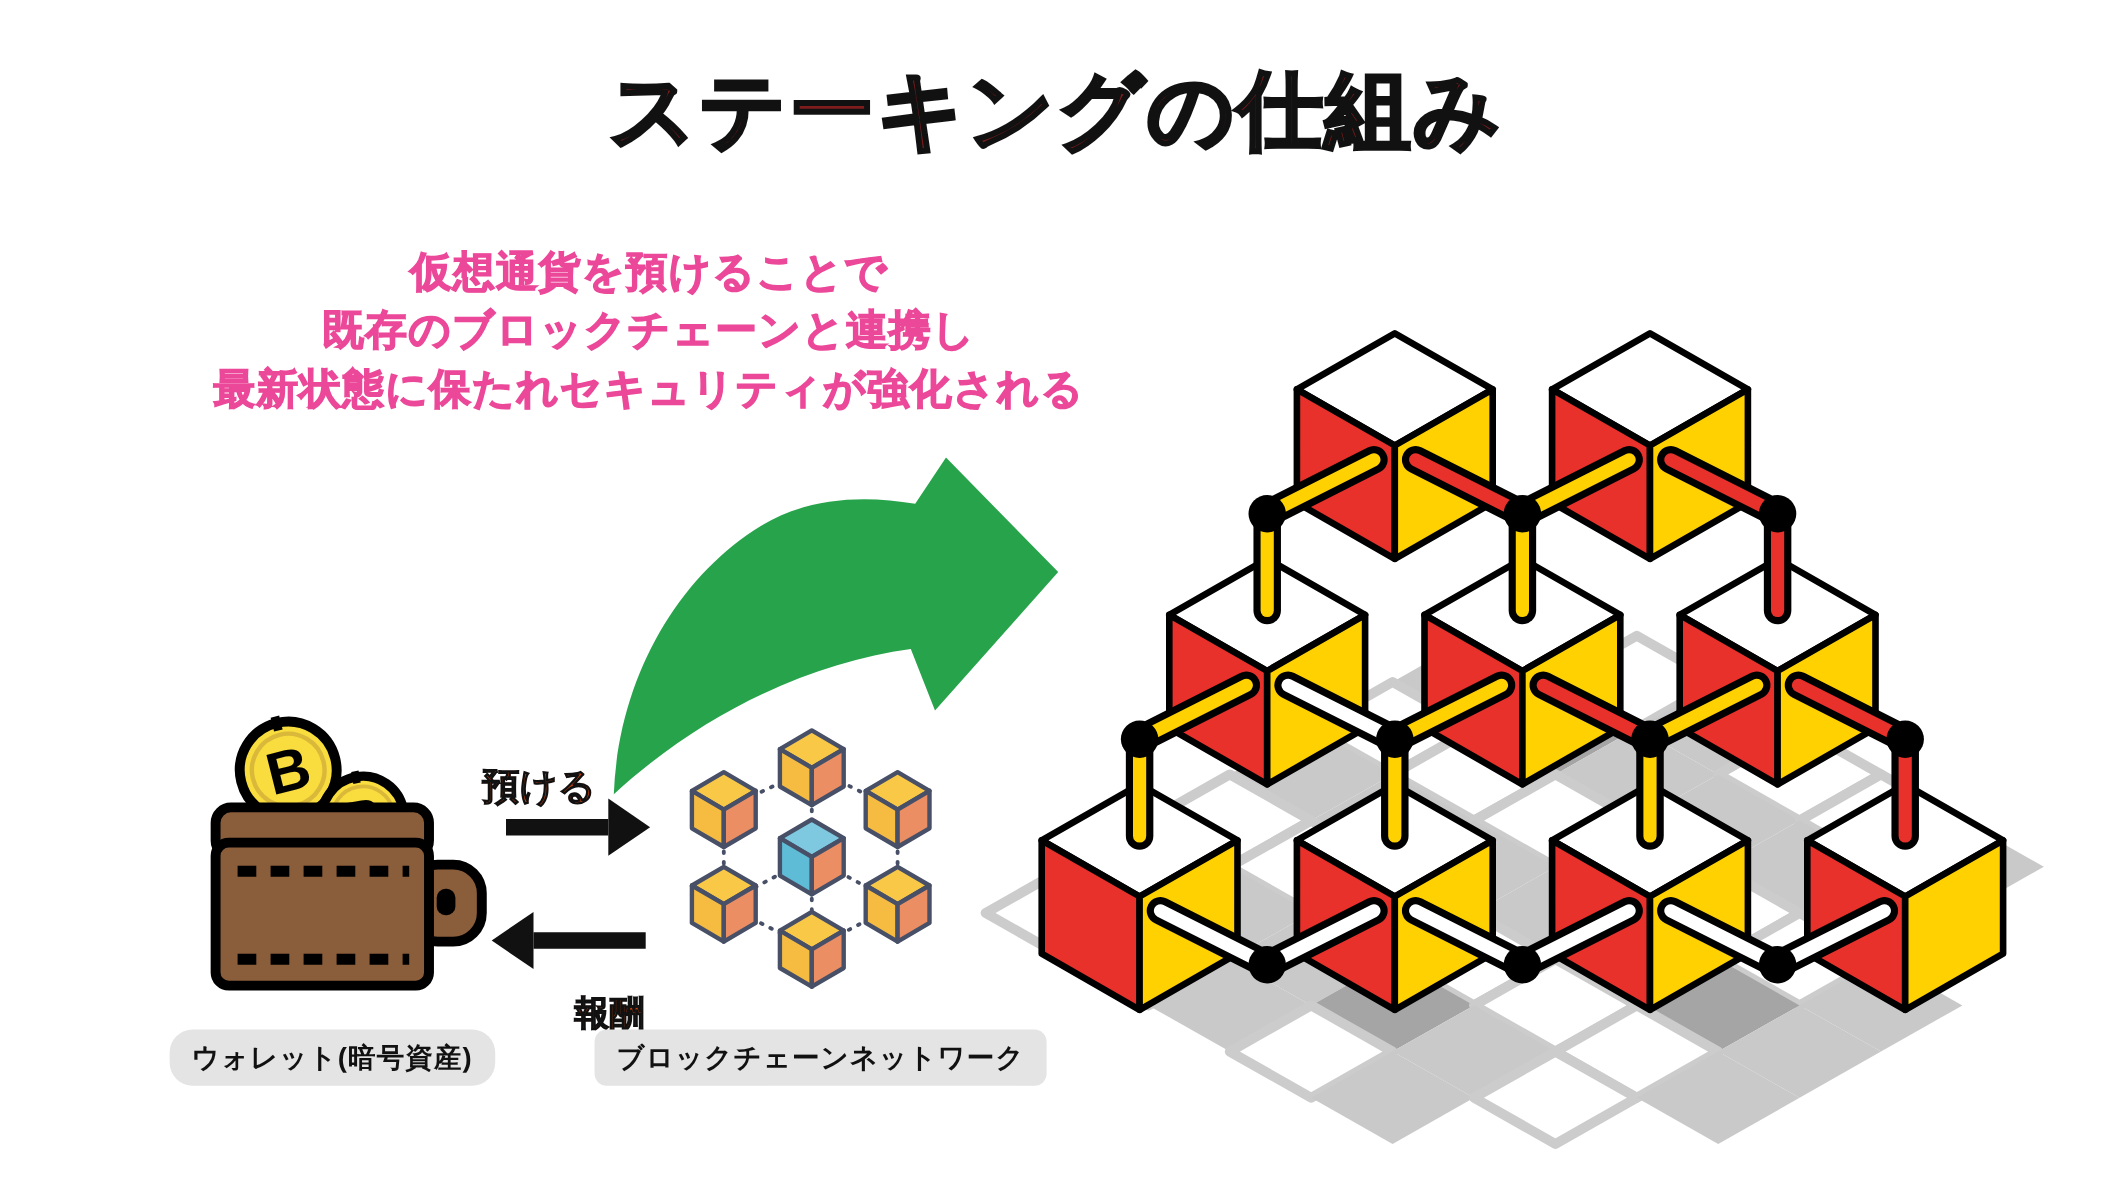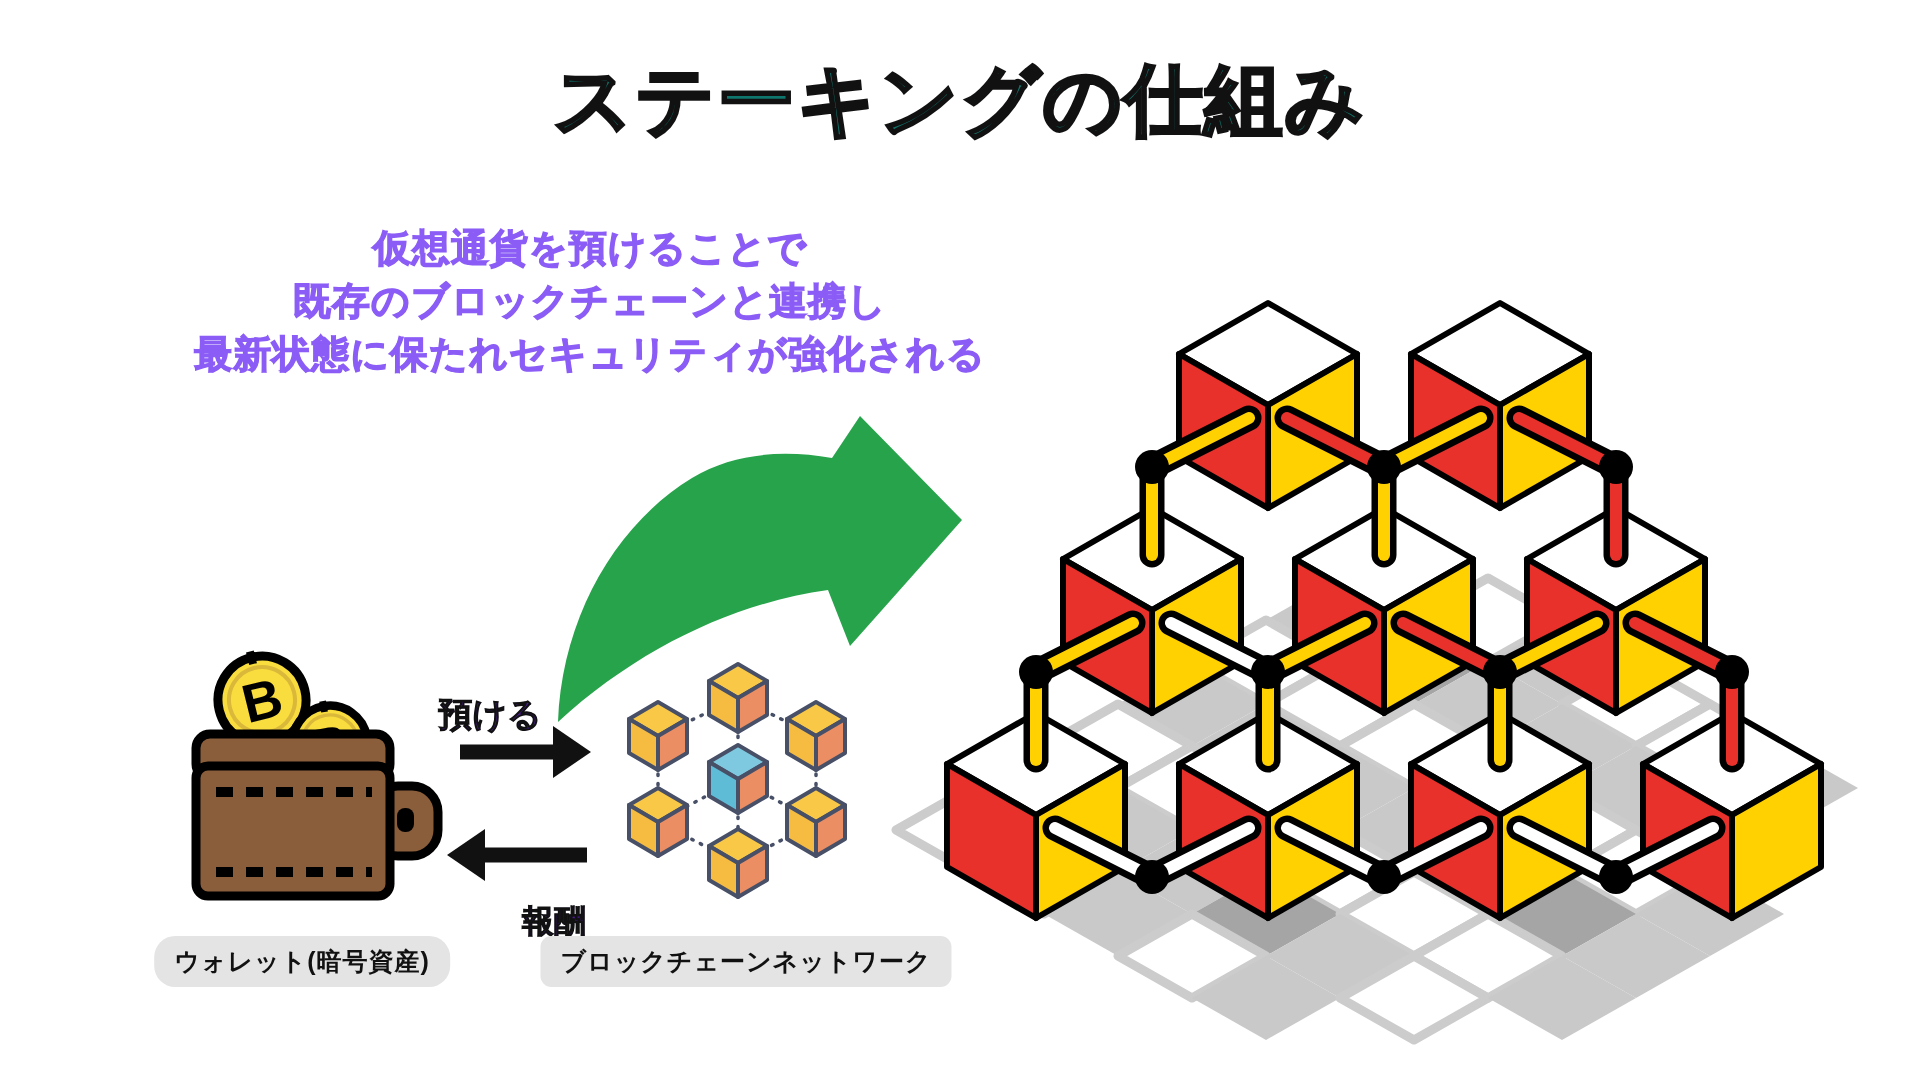--- a/index.html
+++ b/index.html
@@ -1,40 +1,40 @@
 <!DOCTYPE html>
 <html style="--cube-red: #E8312B; --cube-yellow: #FFD100; --cube-top: #FFFFFF; --outline: #000000; --rod-white: #FFFFFF; --floor-light: #C9C9C9; --floor-dark: #A5A5A6; --floor-outline: #CCCCCC; --net-outline: #485068; --net-yellow: #F9C847; --net-yellow-side: #F5BC41; --net-orange: #EC8E63; --net-blue: #7EC9DF; --net-blue-side: #5FBCD6; --wallet-brown: #8A5D3B; --coin-yellow: #F9DC3D; --coin-ring: #D9B83A; --badge-bg: #E4E4E4; --badge-text: #111111; --green: #27A44B; --arrow: #111111;"><head>
 <meta charset="utf-8">
 <style>
   html,body{margin:0;padding:0;background:#fff;}
   #stage{position:relative;width:1920px;height:1080px;background:#fff;overflow:hidden;
          font-family:"Liberation Sans","DejaVu Sans",sans-serif;}
   .abs{position:absolute;}
   #title{top:58px;left:0;width:1920px;text-align:center;font-size:78px;font-weight:900;
-         letter-spacing:2px;color:#0f766e;-webkit-text-stroke:3px #111;line-height:1.1;}
+         letter-spacing:2px;color:#7f1d1d;-webkit-text-stroke:3px #111;line-height:1.1;}
   #desc{top:222px;left:90px;width:1000px;text-align:center;font-weight:bold;font-size:38px;
         line-height:53px;-webkit-text-stroke:1.2px currentColor;letter-spacing:1px;}
-  .flow-label{font-weight:bold;color:#4c1d95;-webkit-text-stroke:1px #111;text-align:center;}
+  .flow-label{font-weight:bold;color:#c2410c;-webkit-text-stroke:1px #111;text-align:center;}
   #deposit-label{left:425px;top:692px;width:130px;font-size:34px;}
   #reward-label{left:506px;top:856px;width:96px;font-size:32px;margin-top:44px;}
   .badge{top:936px;transform:translateX(-50%);background:var(--badge-bg,#E4E4E4);
          color:var(--badge-text,#111);font-size:25px;font-weight:bold;white-space:nowrap;
          padding:9px 20px;border-radius:11px;letter-spacing:1px;}
   #wallet-badge{left:302px;border-radius:21px;}
   #network-badge{left:746px;}
   svg{display:block;overflow:visible;}
 </style>
 </head>
 <body>
 
 <div id="stage">
 
   <div id="title" class="abs">ステーキングの仕組み</div>
 
-  <div id="desc" class="abs" style="color: #8b5cf6;">
+  <div id="desc" class="abs" style="color: #ec4899;">
     <div>仮想通貨を預けることで</div>
     <div>既存のブロックチェーンと連携し</div>
     <div>最新状態に保たれセキュリティが強化される</div>
   </div>
 
   <svg class="abs" style="left:430px;top:370px;" width="550" height="370" viewBox="0 0 550 370">
     <path d="M128 352 C132 248 185 155 262 108 C305 82 355 80 402 88 L430 46 L532 150 L420 276 L398 220 C310 232 212 275 128 352 Z" fill="var(--green,#27A44B)"></path>
   </svg>
 
   <svg class="abs" style="left:160px;top:640px;" width="270" height="300" viewBox="0 0 270 300">

